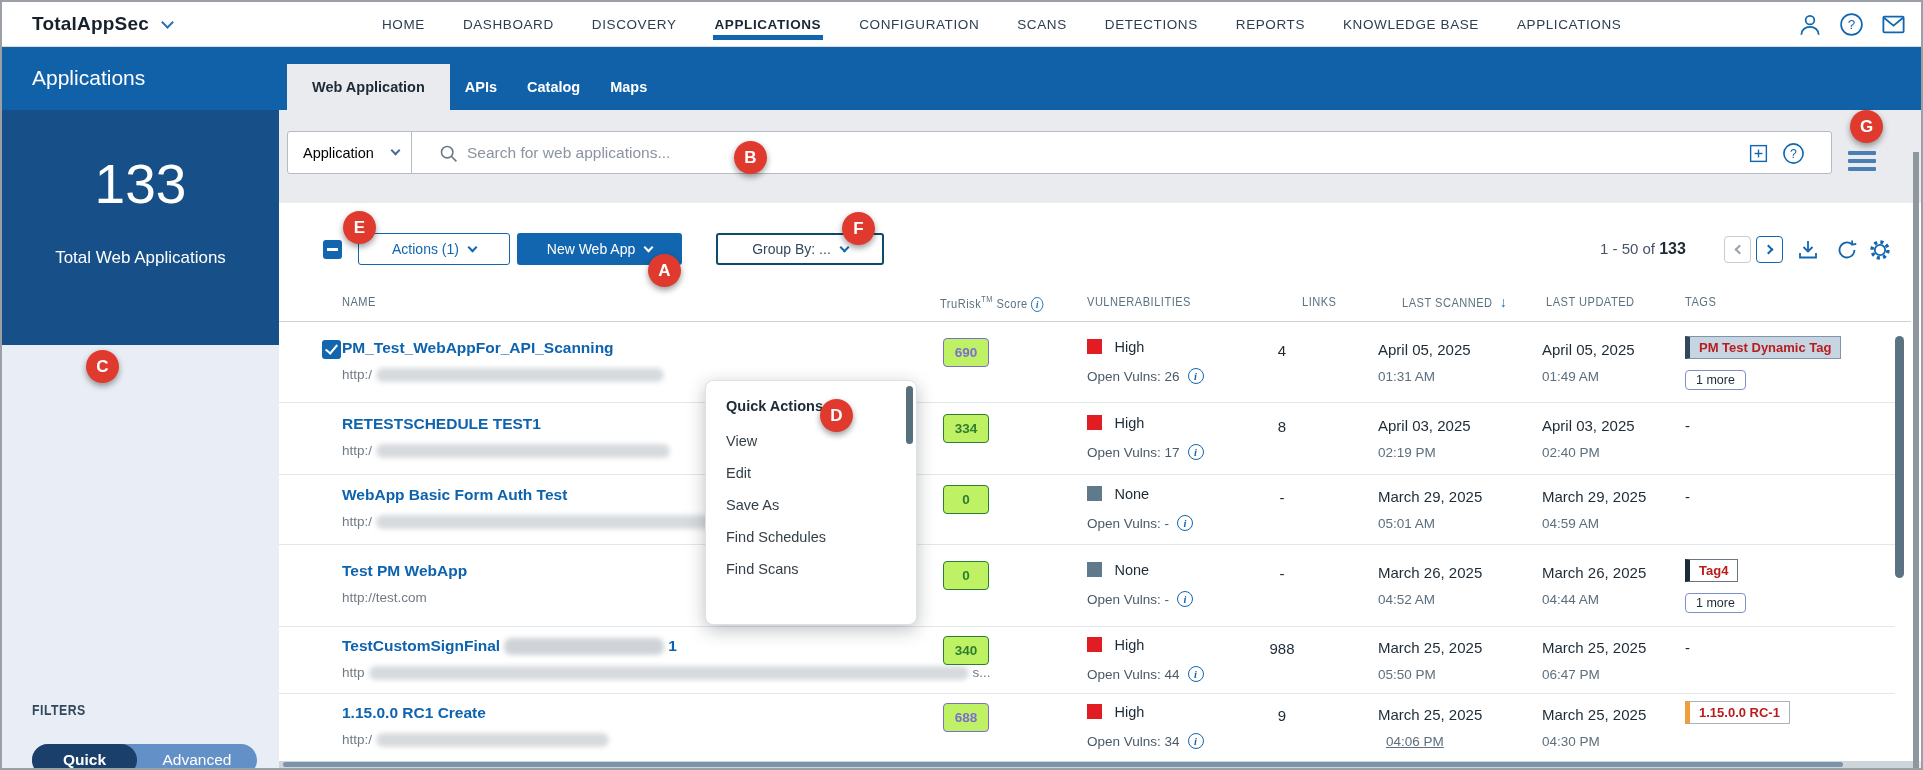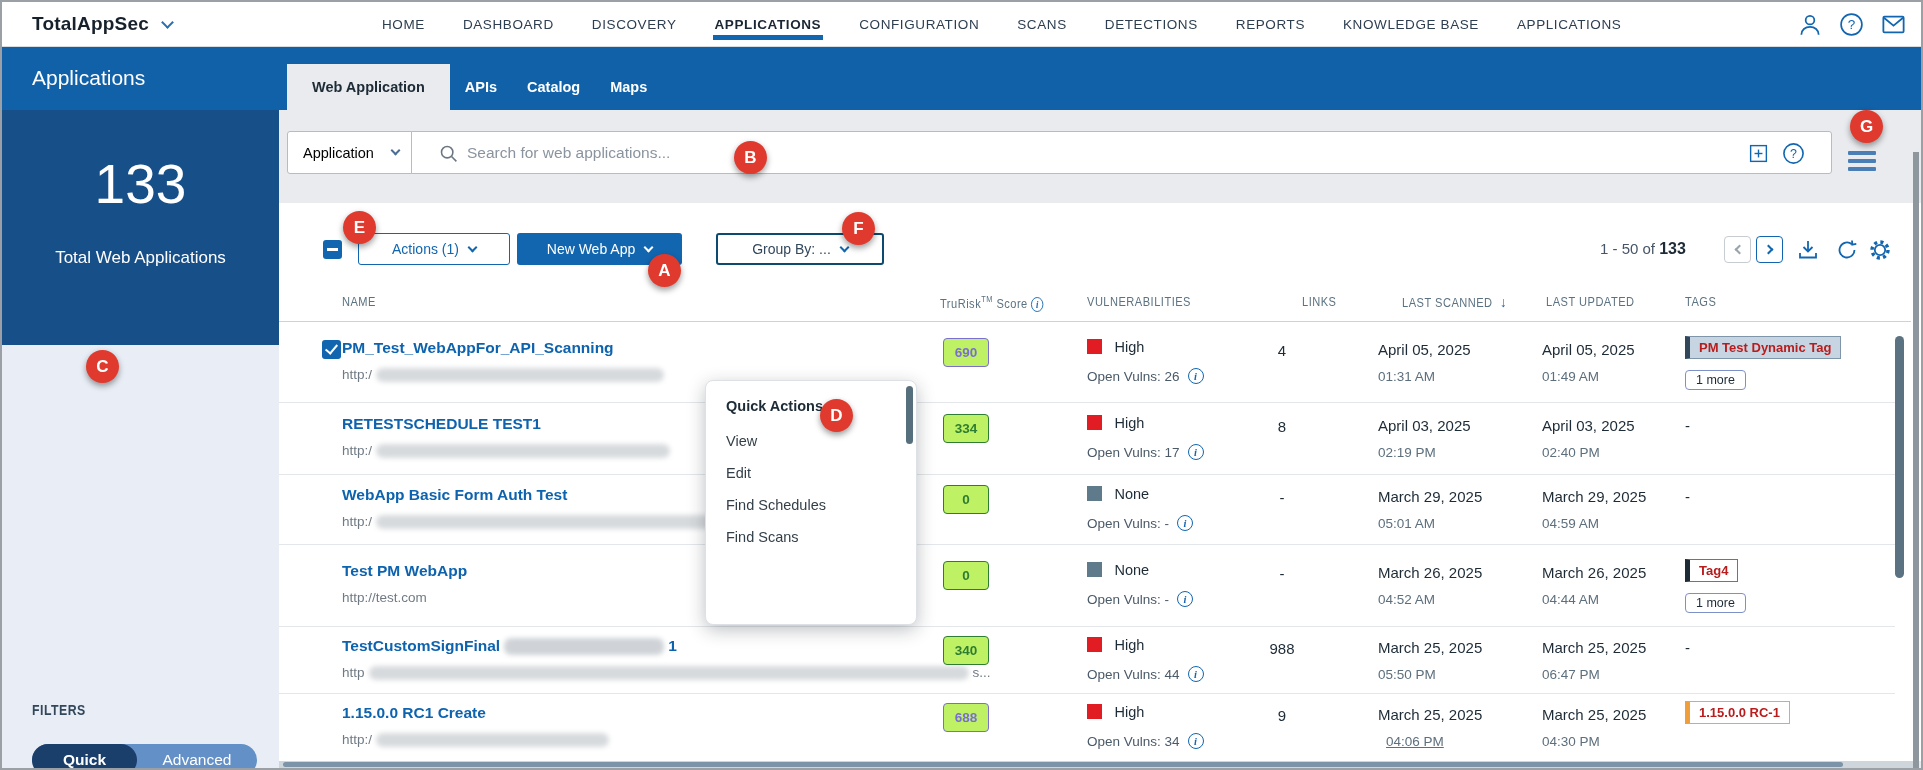--- a/index.html
+++ b/index.html
@@ -376,20 +376,21 @@
   <div class="hscroll">
       <div class="hscroll-thumb"></div>
     </div>
   <div class="right-edge"></div>
 
   <div class="ctx-menu">
     <div class="ctx-title">Quick Actions</div>
     <div id="ctx-items">
         <div class="ctx-item">View</div>
         <div class="ctx-item">Edit</div>
+        <div class="ctx-item">Save As</div>
         <div class="ctx-item">Find Schedules</div>
         <div class="ctx-item">Find Scans</div>
       </div>
     <div class="ctx-scroll"></div>
   </div>
 
   <div id="callouts">
       <div class="callout" style="left: 646px; top: 252px;">A</div>
       <div class="callout" style="left: 732px; top: 139px;">B</div>
       <div class="callout" style="left: 84px; top: 348px;">C</div>

